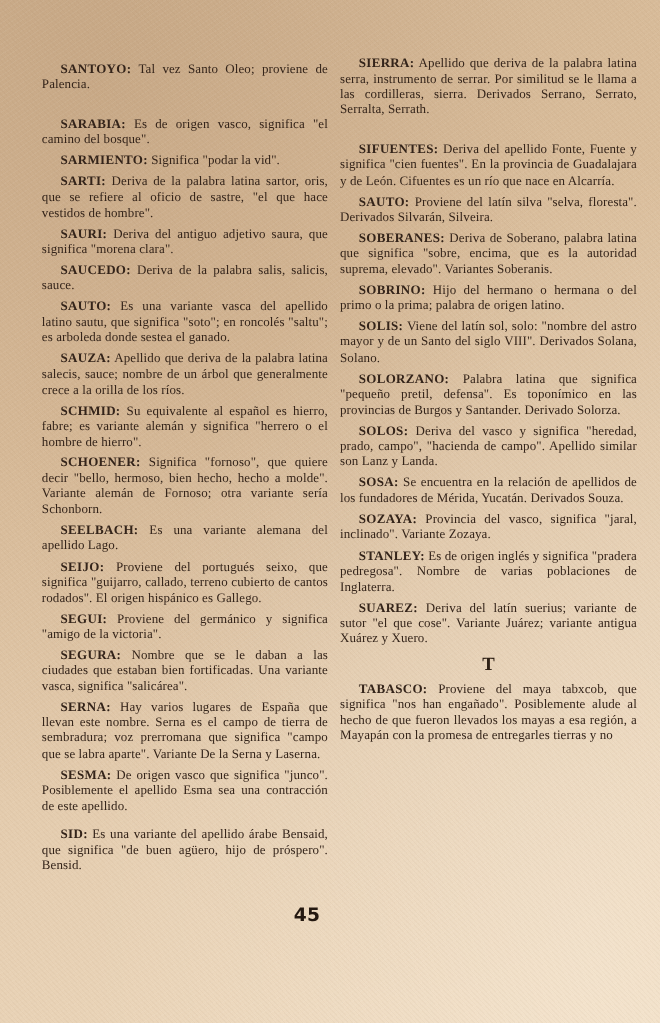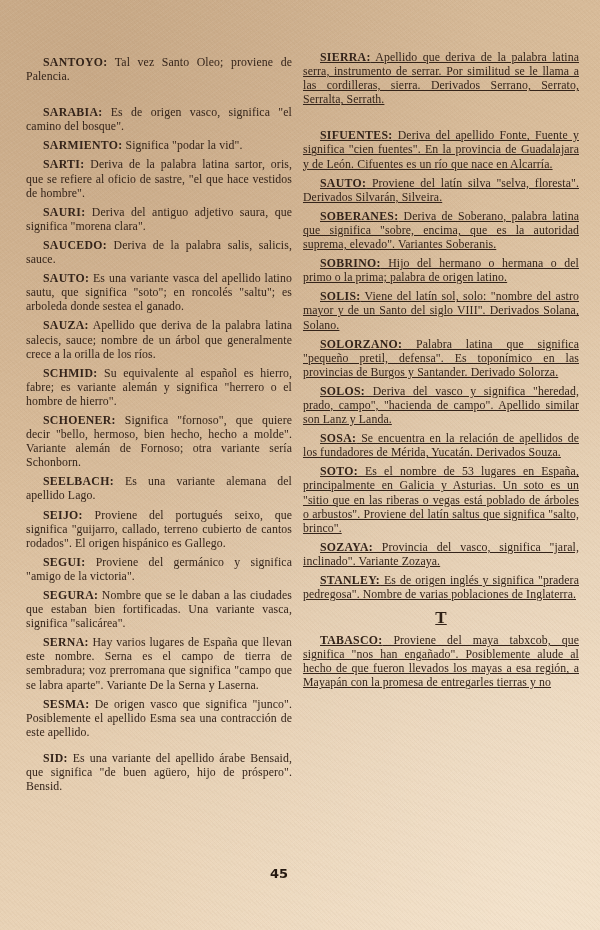--- a/index.html
+++ b/index.html
@@ -27,21 +27,21 @@
     content: "";
     position: absolute;
     inset: 0;
     background:
       repeating-linear-gradient(47deg, rgba(120,85,55,0.035) 0 1px, transparent 1px 3px),
       repeating-linear-gradient(-33deg, rgba(255,255,255,0.045) 0 1px, transparent 1px 4px);
     pointer-events: none;
   }
   .columns {
     position: absolute;
-    left: 26px;
+    left: 38px;
     top: 50px;
     right: 21px;
     display: flex;
     gap: 11px;
     z-index: 2;
   }
   .col {
     color: #34241a;
     font-size: 11.8px;
     line-height: 14.1px;
@@ -64,27 +64,27 @@
     font-weight: bold;
     font-size: 17px;
     line-height: 18px;
     text-align: center;
     text-indent: 0;
     margin: 8px 0 6px 0;
     color: #2e2015;
   }
   .page-number {
     position: absolute;
-    top: 866px;
+    top: 822px;
     left: 255px;
     width: 48px;
     text-align: center;
     font-family: "DejaVu Sans", "Liberation Sans", sans-serif;
     font-weight: bold;
-    font-size: 13px;
+    font-size: 17px;
     color: #241810;
     z-index: 2;
   }
 </style>
 </head>
 <body>
 
 <div class="page">
   <div class="columns">
     <div class="col col-left" id="col-left" style="color: rgb(52, 36, 26);">
@@ -99,31 +99,31 @@
         <p class="entry"><span class="term">SCHMID:</span><span> Su equivalente al español es hierro, fabre; es variante alemán y significa "herrero o el hombre de hierro".</span></p>
         <p class="entry"><span class="term">SCHOENER:</span><span> Significa "fornoso", que quiere decir "bello, hermoso, bien hecho, hecho a molde". Variante alemán de Fornoso; otra variante sería Schonborn.</span></p>
         <p class="entry"><span class="term">SEELBACH:</span><span> Es una variante alemana del apellido Lago.</span></p>
         <p class="entry"><span class="term">SEIJO:</span><span> Proviene del portugués seixo, que significa "guijarro, callado, terreno cubierto de cantos rodados". El origen hispánico es Gallego.</span></p>
         <p class="entry"><span class="term">SEGUI:</span><span> Proviene del germánico y significa "amigo de la victoria".</span></p>
         <p class="entry"><span class="term">SEGURA:</span><span> Nombre que se le daban a las ciudades que estaban bien fortificadas. Una variante vasca, significa "salicárea".</span></p>
         <p class="entry"><span class="term">SERNA:</span><span> Hay varios lugares de España que llevan este nombre. Serna es el campo de tierra de sembradura; voz prerromana que significa "campo que se labra aparte". Variante De la Serna y Laserna.</span></p>
         <p class="entry"><span class="term">SESMA:</span><span> De origen vasco que significa "junco". Posiblemente el apellido Esma sea una contracción de este apellido.</span></p>
         <p class="entry space-before-md"><span class="term">SID:</span><span> Es una variante del apellido árabe Bensaid, que significa "de buen agüero, hijo de próspero". Bensid.</span></p>
       </div>
-    <div class="col col-right" id="col-right" style="color: rgb(52, 36, 26); text-decoration: underline;">
+    <div class="col col-right" id="col-right" style="color: rgb(52, 36, 26);">
         <p class="entry"><span class="term">SIERRA:</span><span> Apellido que deriva de la palabra latina serra, instrumento de serrar. Por similitud se le llama a las cordilleras, sierra. Derivados Serrano, Serrato, Serralta, Serrath.</span></p>
         <p class="entry space-before-lg"><span class="term">SIFUENTES:</span><span> Deriva del apellido Fonte, Fuente y significa "cien fuentes". En la provincia de Guadalajara y de León. Cifuentes es un río que nace en Alcarría.</span></p>
         <p class="entry"><span class="term">SAUTO:</span><span> Proviene del latín silva "selva, floresta". Derivados Silvarán, Silveira.</span></p>
         <p class="entry"><span class="term">SOBERANES:</span><span> Deriva de Soberano, palabra latina que significa "sobre, encima, que es la autoridad suprema, elevado". Variantes Soberanis.</span></p>
         <p class="entry"><span class="term">SOBRINO:</span><span> Hijo del hermano o hermana o del primo o la prima; palabra de origen latino.</span></p>
         <p class="entry"><span class="term">SOLIS:</span><span> Viene del latín sol, solo: "nombre del astro mayor y de un Santo del siglo VIII". Derivados Solana, Solano.</span></p>
         <p class="entry"><span class="term">SOLORZANO:</span><span> Palabra latina que significa "pequeño pretil, defensa". Es toponímico en las provincias de Burgos y Santander. Derivado Solorza.</span></p>
         <p class="entry"><span class="term">SOLOS:</span><span> Deriva del vasco y significa "heredad, prado, campo", "hacienda de campo". Apellido similar son Lanz y Landa.</span></p>
         <p class="entry"><span class="term">SOSA:</span><span> Se encuentra en la relación de apellidos de los fundadores de Mérida, Yucatán. Derivados Souza.</span></p>
-        <p class="entry"><span class="term">SOTO:</span><span> Es el nombre de 53 lugares en España, principalmente en Galicia y Asturias. Un soto es un "sitio que en las riberas o vegas está poblado de árboles o arbustos". Proviene del latín saltus que significa "salto, brinco".</span></p>
         <p class="entry"><span class="term">SOZAYA:</span><span> Provincia del vasco, significa "jaral, inclinado". Variante Zozaya.</span></p>
         <p class="entry"><span class="term">STANLEY:</span><span> Es de origen inglés y significa "pradera pedregosa". Nombre de varias poblaciones de Inglaterra.</span></p>
+        <p class="entry"><span class="term">SUAREZ:</span><span> Deriva del latín suerius; variante de sutor "el que cose". Variante Juárez; variante antigua Xuárez y Xuero.</span></p>
         <div class="section-heading">T</div>
         <p class="entry"><span class="term">TABASCO:</span><span> Proviene del maya tabxcob, que significa "nos han engañado". Posiblemente alude al hecho de que fueron llevados los mayas a esa región, a Mayapán con la promesa de entregarles tierras y no</span></p>
       </div>
   </div>
   <div class="page-number">45</div>
 </div>
 
 </body></html>

